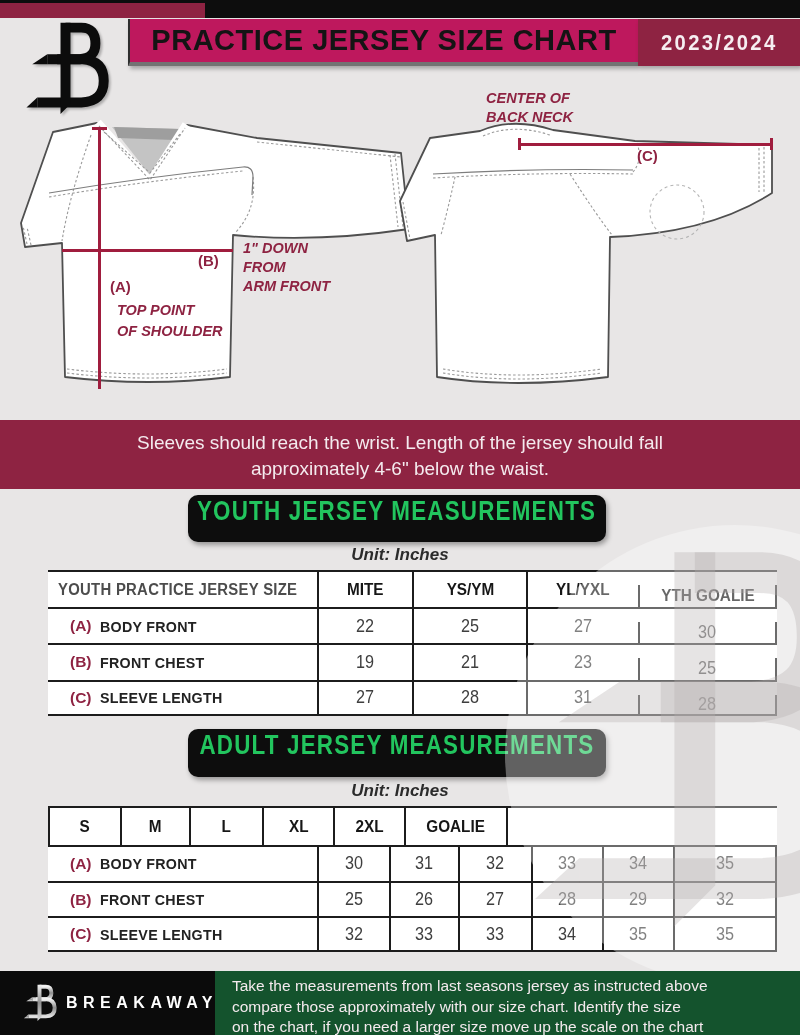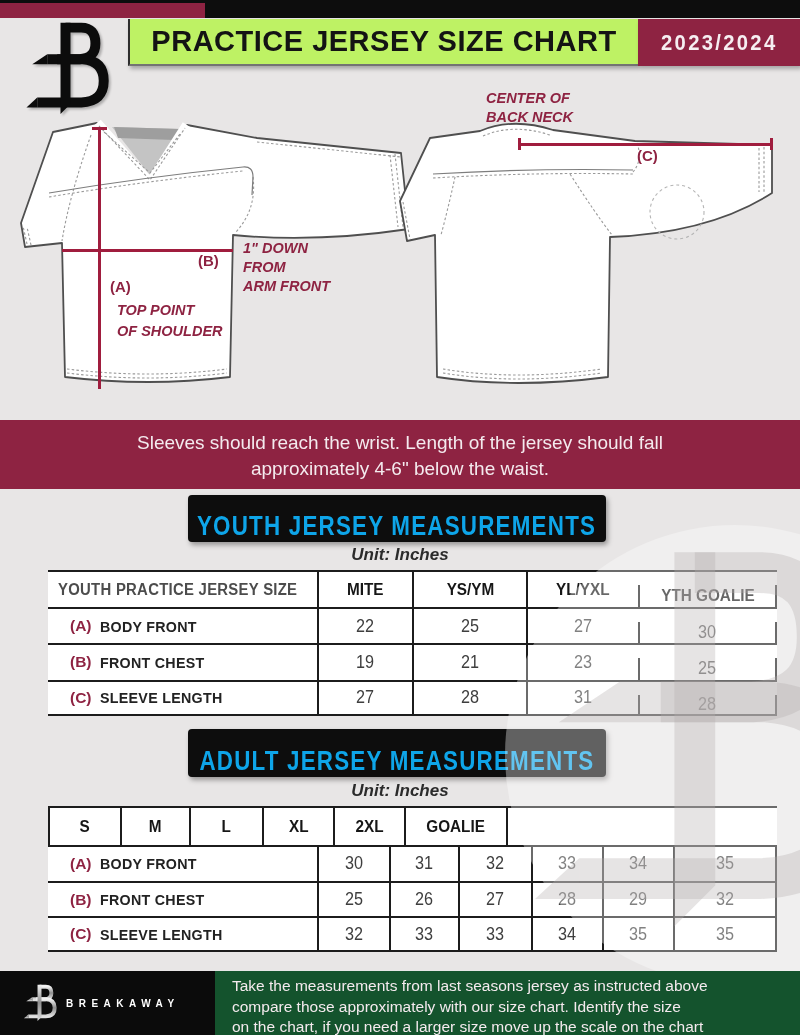--- a/index.html
+++ b/index.html
@@ -9,22 +9,22 @@
     font-family:"Liberation Sans",sans-serif;
   }
   #page *{box-sizing:border-box;}
   .abs{position:absolute;}
 
   
   .top-strip{left:0;top:0;width:800px;height:18px;background:#0d0d0d;}
   .top-strip-maroon{left:0;top:3px;width:205px;height:15px;background:#8e2342;}
   .brand-logo-top{left:26px;top:16px;filter:drop-shadow(2px 2px 1px rgba(0,0,0,.25));}
   .title-box{
-    left:128px;top:19px;width:510px;height:47px;background:#bef264;
-    border-left:2px solid #2e2e2e;border-bottom:2px solid #737373;
+    left:128px;top:19px;width:510px;height:47px;background:#be185d;
+    border-left:2px solid #2e2e2e;border-bottom:4px solid #737373;
     box-shadow:2px 3px 4px rgba(0,0,0,.28);
     display:flex;align-items:center;justify-content:center;
   }
   .title-text{font-size:29px;font-weight:bold;color:#141414;letter-spacing:.5px;white-space:nowrap;}
   .season-box{
     left:638px;top:19px;width:162px;height:47px;background:#8e2342;
     box-shadow:2px 3px 4px rgba(0,0,0,.28);
     display:flex;align-items:center;justify-content:center;
   }
   .season-text{font-size:22px;font-weight:bold;color:#f6eef1;letter-spacing:2.5px;white-space:nowrap;
@@ -37,22 +37,22 @@
   .mnote.wide{line-height:21px;}
 
   
   .banner{
     left:0;top:420px;width:800px;height:69px;background:#8e2342;color:#f4eaee;
     text-align:center;font-size:19px;line-height:26px;padding-top:10px;
   }
 
   
   .section-title{
-    background:#0d0d0d;border-radius:4px;box-shadow:2px 3px 5px rgba(0,0,0,.35);
-    display:flex;align-items:flex-end;justify-content:center;color:#0ea5e9;
+    background:#0d0d0d;border-radius:10px;box-shadow:2px 3px 5px rgba(0,0,0,.35);
+    display:flex;align-items:flex-start;justify-content:center;color:#22c55e;
   }
   .section-title span{display:inline-block;font-size:28px;font-weight:bold;letter-spacing:1.5px;
     transform:scaleX(.8);white-space:nowrap;}
   .youth-title{left:188px;top:495px;width:418px;height:47px;}
   .adult-title{left:188px;top:729px;width:418px;height:48px;}
   .unit{left:0;width:800px;text-align:center;font-size:17px;font-style:italic;font-weight:bold;color:#2b2b2b;}
   .youth-unit{top:545px;}
   .adult-unit{top:781px;}
 
   
@@ -83,21 +83,21 @@
     transform:scaleX(.95);transform-origin:left center;white-space:nowrap;}
 
   
   .watermark{left:480px;top:520px;pointer-events:none;}
 
   
   .footer-black{left:0;top:971px;width:215px;height:64px;background:#0b0b0b;}
   .footer-maroon{left:215px;top:971px;width:585px;height:64px;background:#14532d;
     color:#f4eaee;font-size:15.5px;line-height:20.5px;padding:5px 8px 0 17px;}
   .footer-brand{position:absolute;left:66px;top:0;height:64px;display:flex;align-items:center;
-    color:#fff;font-size:10px;font-weight:bold;letter-spacing:5.5px;white-space:nowrap;}
+    color:#fff;font-size:16px;font-weight:bold;letter-spacing:5.5px;white-space:nowrap;}
   .brand-logo-footer{position:absolute;left:24px;top:11px;}
 </style>
 </head>
 <body>
 
 <div id="page">
 
   <div class="abs top-strip"></div>
   <div class="abs top-strip-maroon"></div>
 

